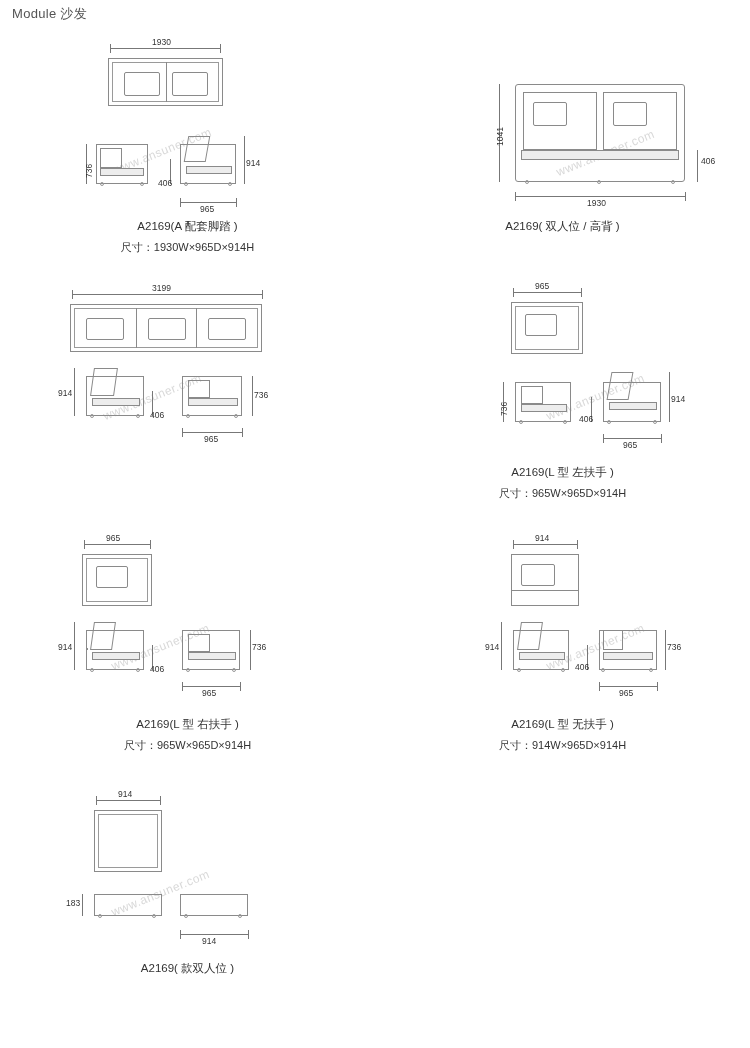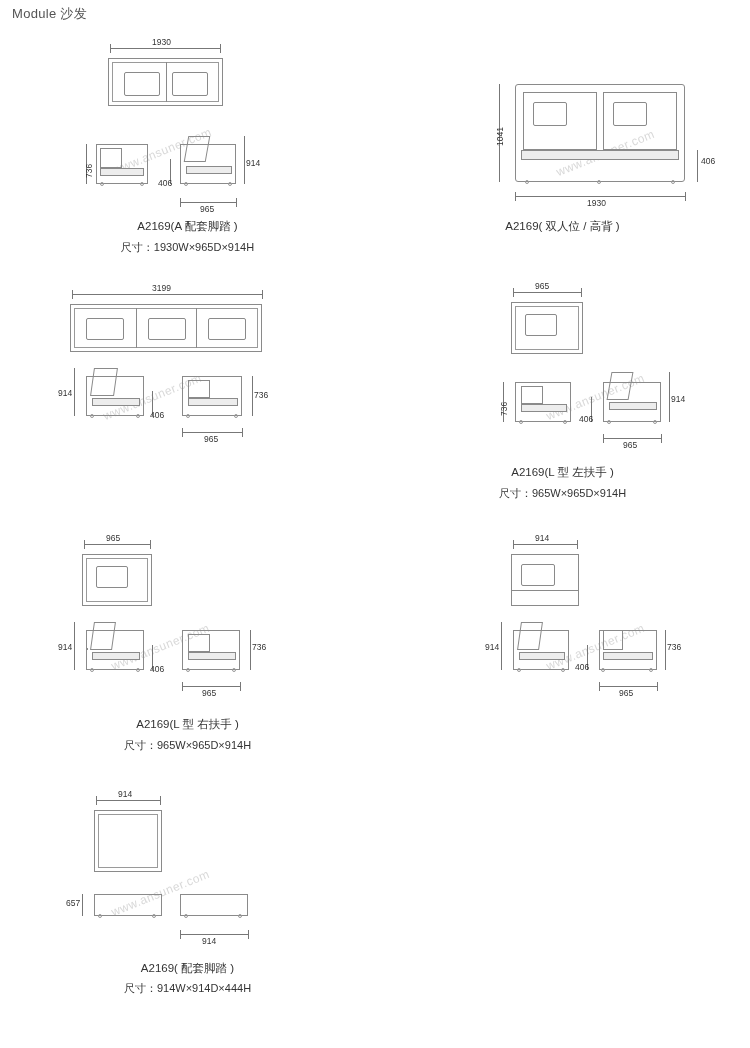--- a/index.html
+++ b/index.html
@@ -303,20 +303,24 @@
         <div class="dimline dimv" style="left:212px;top:121px;height:25px;"></div>
         <div class="dimtxt" style="left:200px;top:138px;">406</div>
         <div class="dimline dimv" style="left:290px;top:106px;height:40px;"></div>
         <div class="dimtxt" style="left:292px;top:118px;">736</div>
 
         <div class="dimline dimh" style="left:224px;top:162px;width:58px;"></div>
         <div class="tick" style="left:224px;top:158px;width:1px;height:9px;"></div>
         <div class="tick" style="left:282px;top:158px;width:1px;height:9px;"></div>
         <div class="dimtxt" style="left:244px;top:164px;">965</div>
       </div>
+      <div class="caption">
+        <span>A2169(L 型 无扶手 )</span>
+        <span class="dim">尺寸：914W×965D×914H</span>
+      </div>
     </div>
   </div>
 
   <div class="row" style="margin-top:24px;">
 
     <div class="cell">
       <div class="drawing" style="height:180px;">
         <span class="wm" style="left:108px;top:108px;">www.ansuner.com</span>
 
         <div class="dimline dimh" style="left:96px;top:22px;width:64px;"></div>
@@ -324,33 +328,32 @@
         <div class="tick" style="left:160px;top:18px;width:1px;height:9px;"></div>
         <div class="dimtxt" style="left:118px;top:11px;">914</div>
 
         <div class="box" style="left:94px;top:32px;width:68px;height:62px;"></div>
         <div class="box thin" style="left:98px;top:36px;width:60px;height:54px;"></div>
 
         <div class="box" style="left:94px;top:116px;width:68px;height:22px;"></div>
         <div class="foot" style="left:98px;top:136px;"></div>
         <div class="foot" style="left:152px;top:136px;"></div>
         <div class="dimline dimv" style="left:82px;top:116px;height:22px;"></div>
-        <div class="dimtxt" style="left:66px;top:120px;">657</div>
+        <div class="dimtxt" style="left:66px;top:120px;">183</div>
 
         <div class="box" style="left:180px;top:116px;width:68px;height:22px;"></div>
         <div class="foot" style="left:184px;top:136px;"></div>
         <div class="foot" style="left:238px;top:136px;"></div>
 
         <div class="dimline dimh" style="left:180px;top:156px;width:68px;"></div>
         <div class="tick" style="left:180px;top:152px;width:1px;height:9px;"></div>
         <div class="tick" style="left:248px;top:152px;width:1px;height:9px;"></div>
         <div class="dimtxt" style="left:202px;top:158px;">914</div>
       </div>
       <div class="caption">
-        <span>A2169( 配套脚踏 )</span>
-        <span class="dim">尺寸：914W×914D×444H</span>
+        <span>A2169( 款双人位 )</span>
       </div>
     </div>
 
     <div class="cell"></div>
   </div>
 
 </div>
 
 </body></html>

